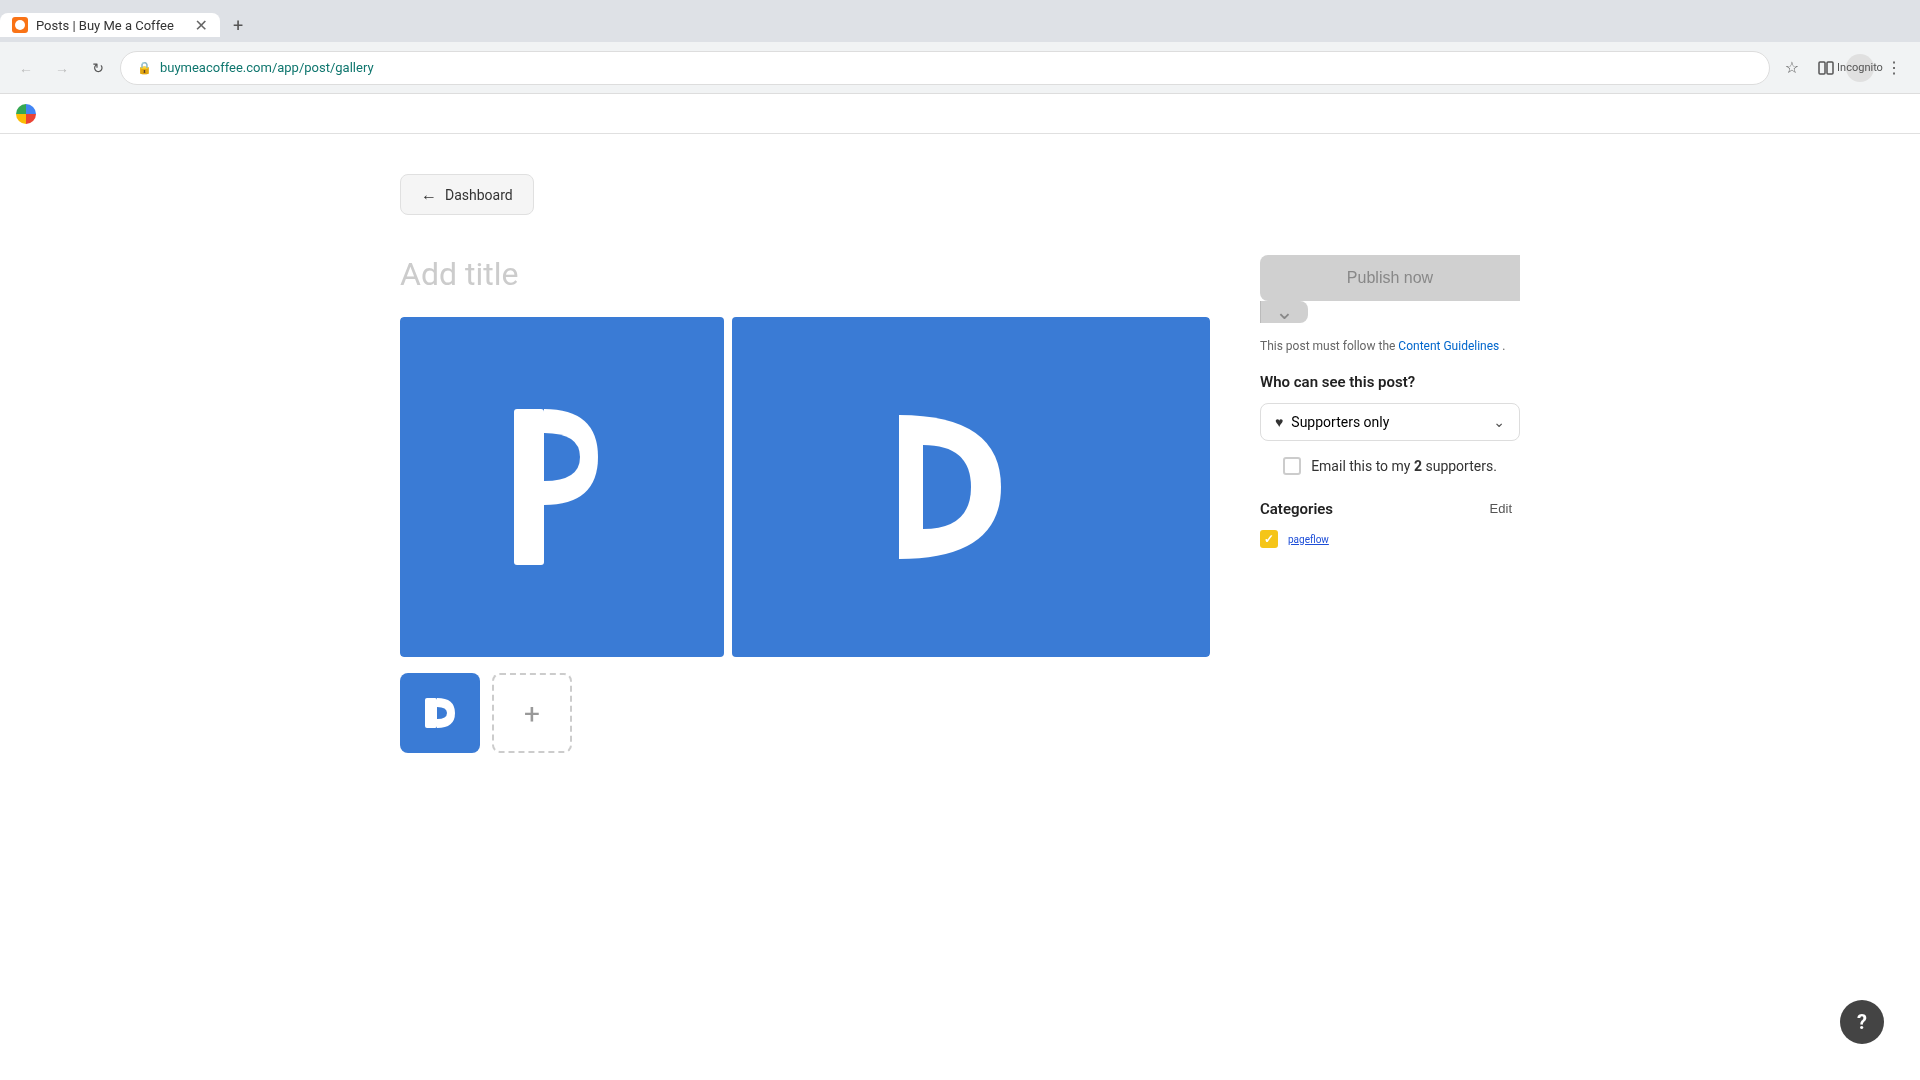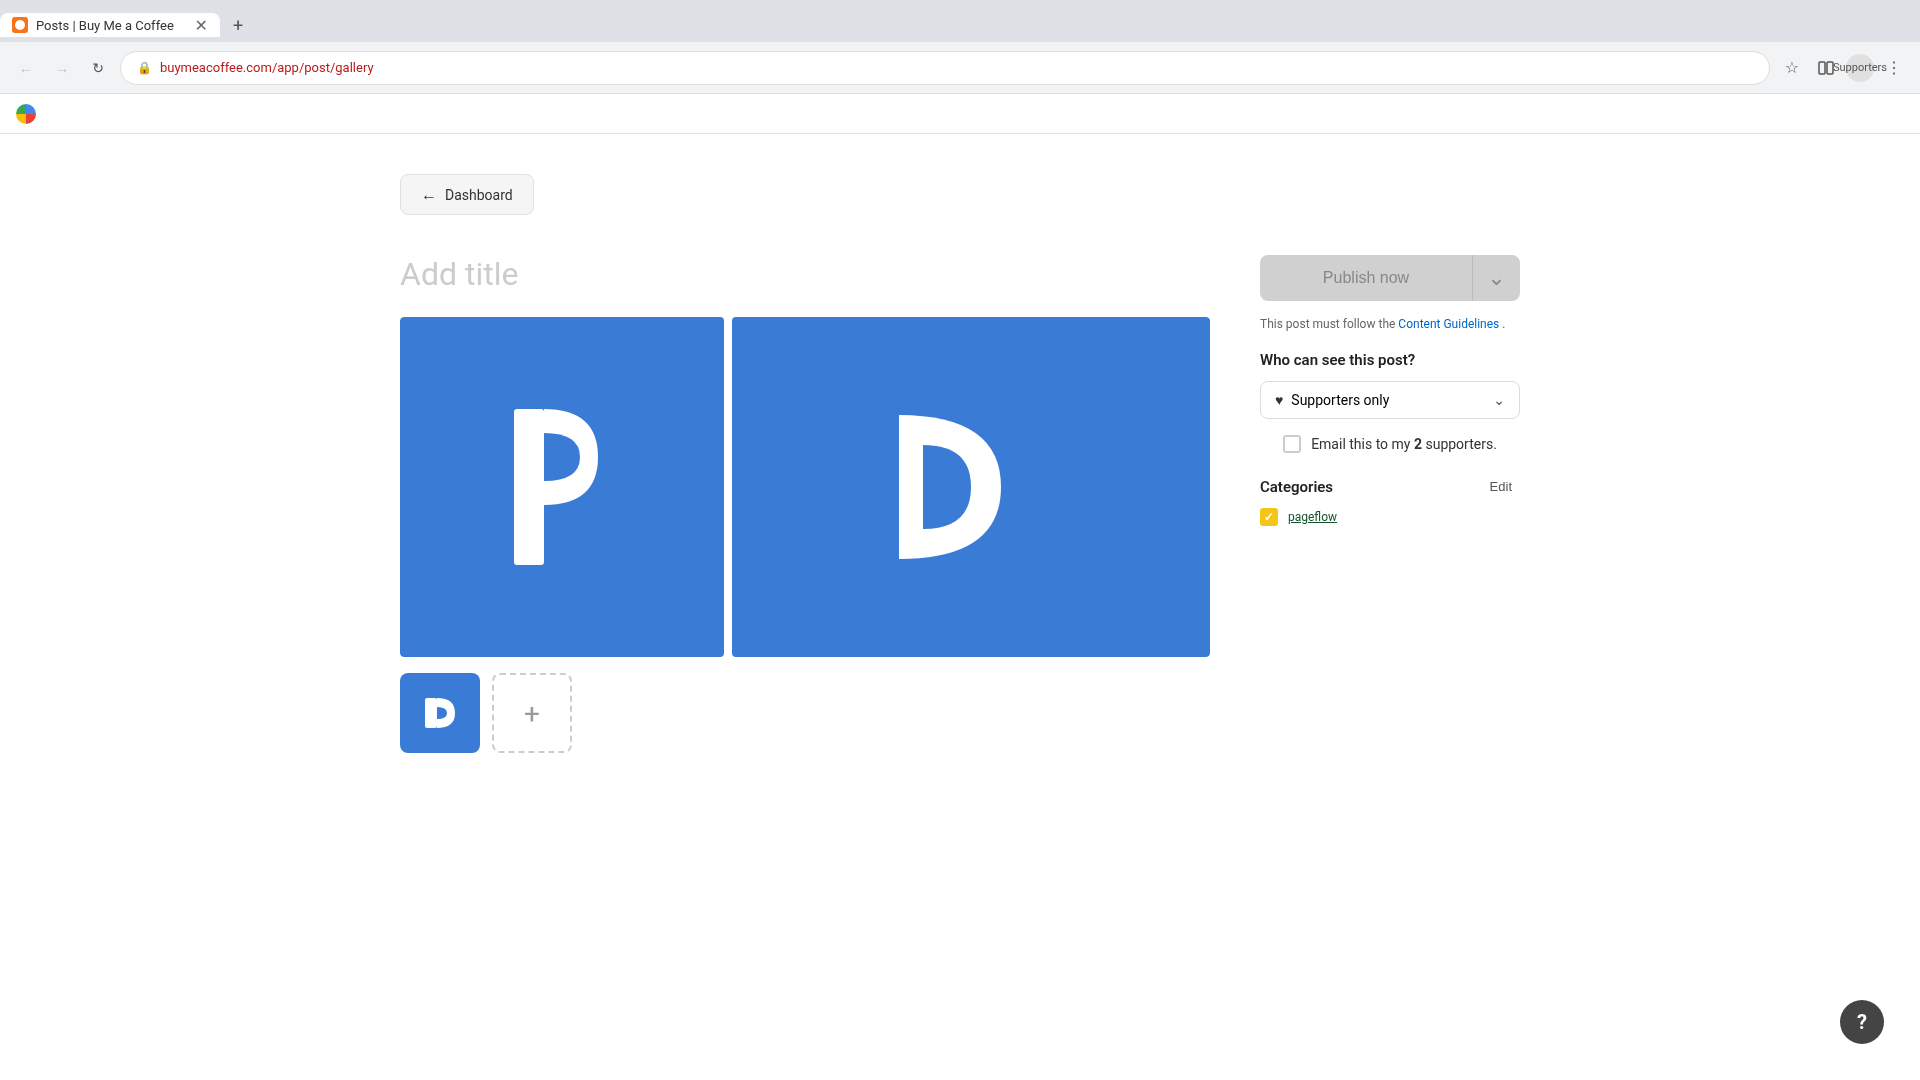--- a/index.html
+++ b/index.html
@@ -13,21 +13,21 @@
     .browser-tab-favicon svg { width: 12px; height: 12px; }
     .browser-tab-title { flex: 1; white-space: nowrap; overflow: hidden; text-overflow: ellipsis; }
     .browser-tab-close { cursor: pointer; color: #666; font-size: 16px; display: flex; align-items: center; }
     .browser-new-tab { width: 28px; height: 28px; display: flex; align-items: center; justify-content: center; margin-left: 4px; cursor: pointer; color: #555; font-size: 18px; border-radius: 50%; }
 
     .browser-toolbar { background: #f1f3f4; display: flex; align-items: center; padding: 6px 12px; gap: 8px; height: 52px; border-bottom: 1px solid #ddd; }
     .browser-nav-btn { width: 28px; height: 28px; border-radius: 50%; display: flex; align-items: center; justify-content: center; cursor: pointer; color: #555; font-size: 14px; border: none; background: none; }
     .browser-nav-btn.disabled { color: #bbb; cursor: default; }
     .browser-address-bar { flex: 1; background: #fff; border: 1px solid #ddd; border-radius: 20px; padding: 6px 16px; font-size: 13px; color: #333; display: flex; align-items: center; gap: 8px; height: 34px; }
     .browser-address-bar .lock-icon { color: #555; font-size: 12px; }
-    .browser-address-text { color: #b91c1c; font-size: 13px; }
+    .browser-address-text { color: #0f766e; font-size: 13px; }
     .browser-right-actions { display: flex; gap: 6px; align-items: center; }
     .browser-action-btn { width: 28px; height: 28px; display: flex; align-items: center; justify-content: center; cursor: pointer; color: #555; border-radius: 50%; }
 
     
     .google-bar { background: #fff; height: 40px; display: flex; align-items: center; padding: 0 16px; border-bottom: 1px solid #e0e0e0; }
     .google-logo { width: 20px; height: 20px; border-radius: 50%; background: conic-gradient(#4285f4 0deg 90deg, #ea4335 90deg 180deg, #fbbc04 180deg 270deg, #34a853 270deg 360deg); }
 
     
     .page-content { background: #fff; min-height: calc(1080px - 134px); padding: 40px 0; }
     .page-inner { max-width: 1200px; margin: 0 auto; padding: 0 40px; }
@@ -46,21 +46,21 @@
     .gallery-img-right { flex: 1; height: 100%; background: #3a7bd5; border-radius: 4px; overflow: hidden; display: flex; align-items: center; justify-content: center; }
 
     .thumbnails { display: flex; gap: 12px; margin-top: 16px; align-items: center; }
     .thumbnail-item { width: 80px; height: 80px; border-radius: 8px; overflow: hidden; cursor: pointer; }
     .thumbnail-img { width: 100%; height: 100%; background: #3a7bd5; display: flex; align-items: center; justify-content: center; }
     .thumbnail-add { width: 80px; height: 80px; border-radius: 8px; border: 2px dashed #ccc; display: flex; align-items: center; justify-content: center; cursor: pointer; color: #999; font-size: 28px; }
 
     .type-placeholder { color: #bbb; font-size: 15px; margin-top: 16px; }
 
     
-    .publish-row { display: flex; gap: 0; margin-bottom: 16px; }
+    .publish-row { display: flex; gap: 0; margin-bottom: 16px; flex-direction: column; }
     .publish-btn { flex: 1; padding: 14px 0; background: #d0d0d0; color: #888; font-size: 16px; font-weight: 500; border: none; cursor: not-allowed; border-radius: 8px 0 0 8px; }
     .publish-dropdown { width: 48px; background: #d0d0d0; border: none; border-radius: 0 8px 8px 0; cursor: pointer; display: flex; align-items: center; justify-content: center; color: #888; border-left: 1px solid #bbb; font-size: 18px; }
 
     .content-guideline-text { font-size: 12px; color: #666; margin-bottom: 20px; }
     .content-guideline-text a { color: #0066cc; text-decoration: none; }
 
     .who-can-see { font-size: 15px; font-weight: 600; color: #222; margin-bottom: 12px; }
     .visibility-dropdown { width: 100%; padding: 10px 14px; border: 1px solid #ddd; border-radius: 8px; font-size: 14px; cursor: pointer; display: flex; align-items: center; justify-content: space-between; background: #fff; margin-bottom: 16px; }
     .visibility-dropdown .heart-icon { color: #333; margin-right: 8px; }
     .visibility-dropdown .dropdown-text { flex: 1; }
@@ -69,21 +69,21 @@
     .email-checkbox-row { display: flex; align-items: center; gap: 10px; font-size: 14px; color: #333; margin-bottom: 24px; justify-content: center; }
     .email-checkbox { width: 18px; height: 18px; border: 2px solid #ccc; border-radius: 3px; flex-shrink: 0; }
 
     .categories-section { }
     .categories-header { display: flex; justify-content: space-between; align-items: center; margin-bottom: 12px; }
     .categories-title { font-size: 15px; font-weight: 600; color: #222; }
     .edit-btn { font-size: 13px; color: #555; background: none; border: none; cursor: pointer; padding: 2px 8px; }
     .category-item { display: flex; align-items: center; gap: 10px; margin-bottom: 8px; }
     .category-checkbox-checked { width: 18px; height: 18px; background: #f5c518; border-radius: 3px; display: flex; align-items: center; justify-content: center; flex-shrink: 0; }
     .category-checkbox-checked::after { content: '✓'; color: #fff; font-size: 12px; font-weight: bold; }
-    .category-name { font-size: 12px; color: #14532d; text-decoration: underline; }
+    .category-name { font-size: 10px; color: #1d4ed8; text-decoration: underline; }
     .new-category-btn { width: 100%; padding: 10px; background: #f5f5f5; border: 1px solid #e0e0e0; border-radius: 8px; font-size: 14px; color: #555; cursor: pointer; text-align: center; margin-top: 8px; }
 
     
     .help-btn { position: fixed; bottom: 36px; right: 36px; width: 44px; height: 44px; background: #444; border-radius: 50%; display: flex; align-items: center; justify-content: center; color: #fff; font-size: 20px; cursor: pointer; font-weight: bold; }
   </style>
 </head>
 <body>
 
 <div class="browser-chrome">
   <div class="browser-tab-bar">
@@ -109,21 +109,21 @@
     </div>
     <div class="browser-right-actions">
       <div class="browser-action-btn">☆</div>
       <div class="browser-action-btn">
         <svg width="16" height="16" viewBox="0 0 16 16" fill="none">
             <rect x="1" y="2" width="6" height="12" rx="1" stroke="#555" stroke-width="1.5"></rect>
             <rect x="9" y="2" width="6" height="12" rx="1" stroke="#555" stroke-width="1.5"></rect>
           </svg>
       </div>
       <div class="browser-action-btn" style="background:#e0e0e0; border-radius:50%; width:28px; height:28px; font-size:11px; color:#555; display:flex; align-items:center; justify-content:center;">
-        <span style="font-size:11px;">Supporters</span>
+        <span style="font-size:11px;">Incognito</span>
       </div>
       <div class="browser-action-btn">⋮</div>
     </div>
   </div>
 </div>
 
 <div class="google-bar">
   <div class="google-logo"></div>
 </div>
 

